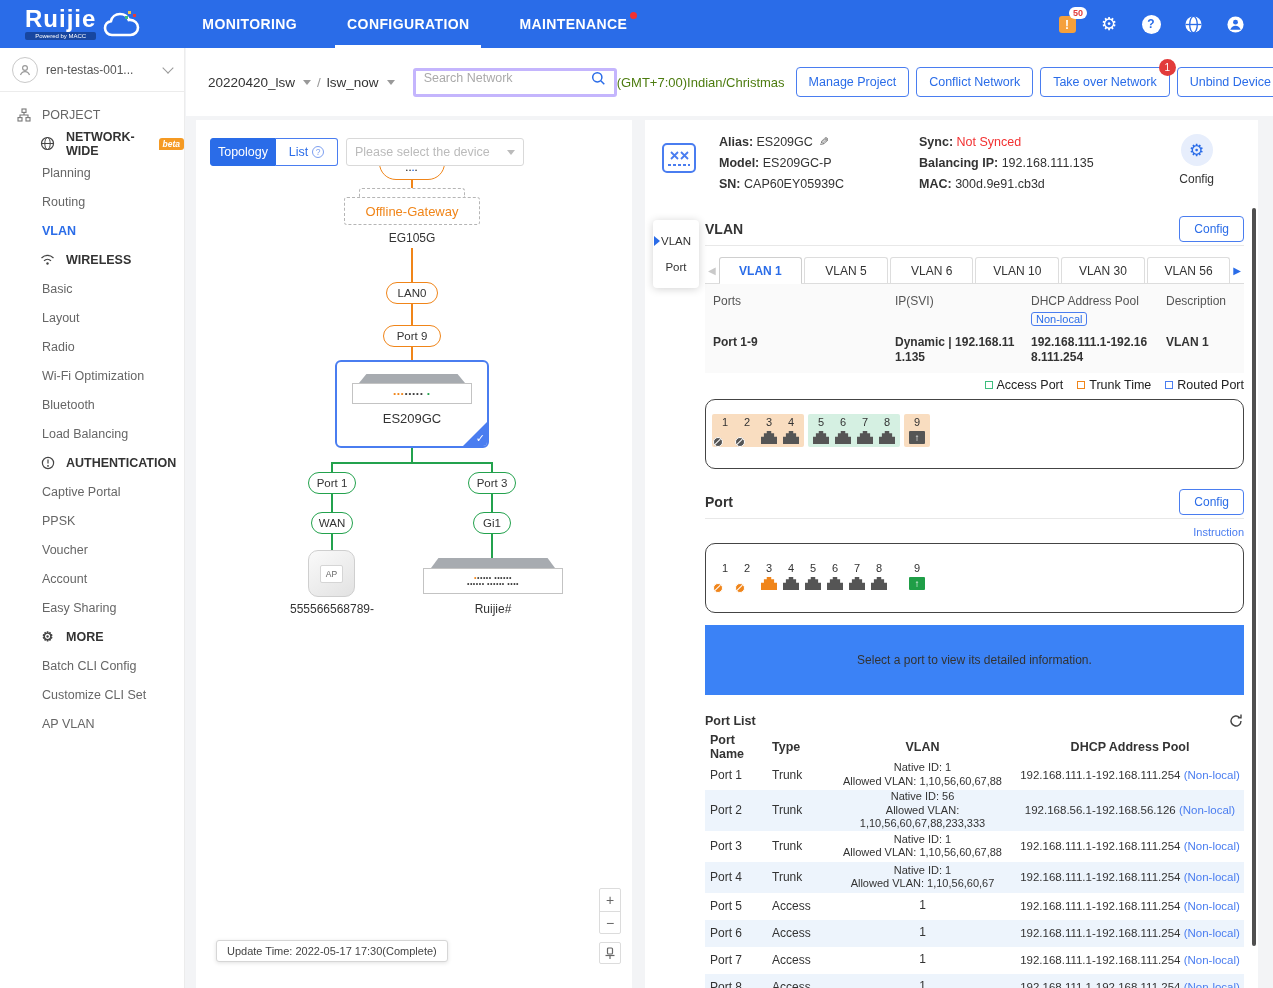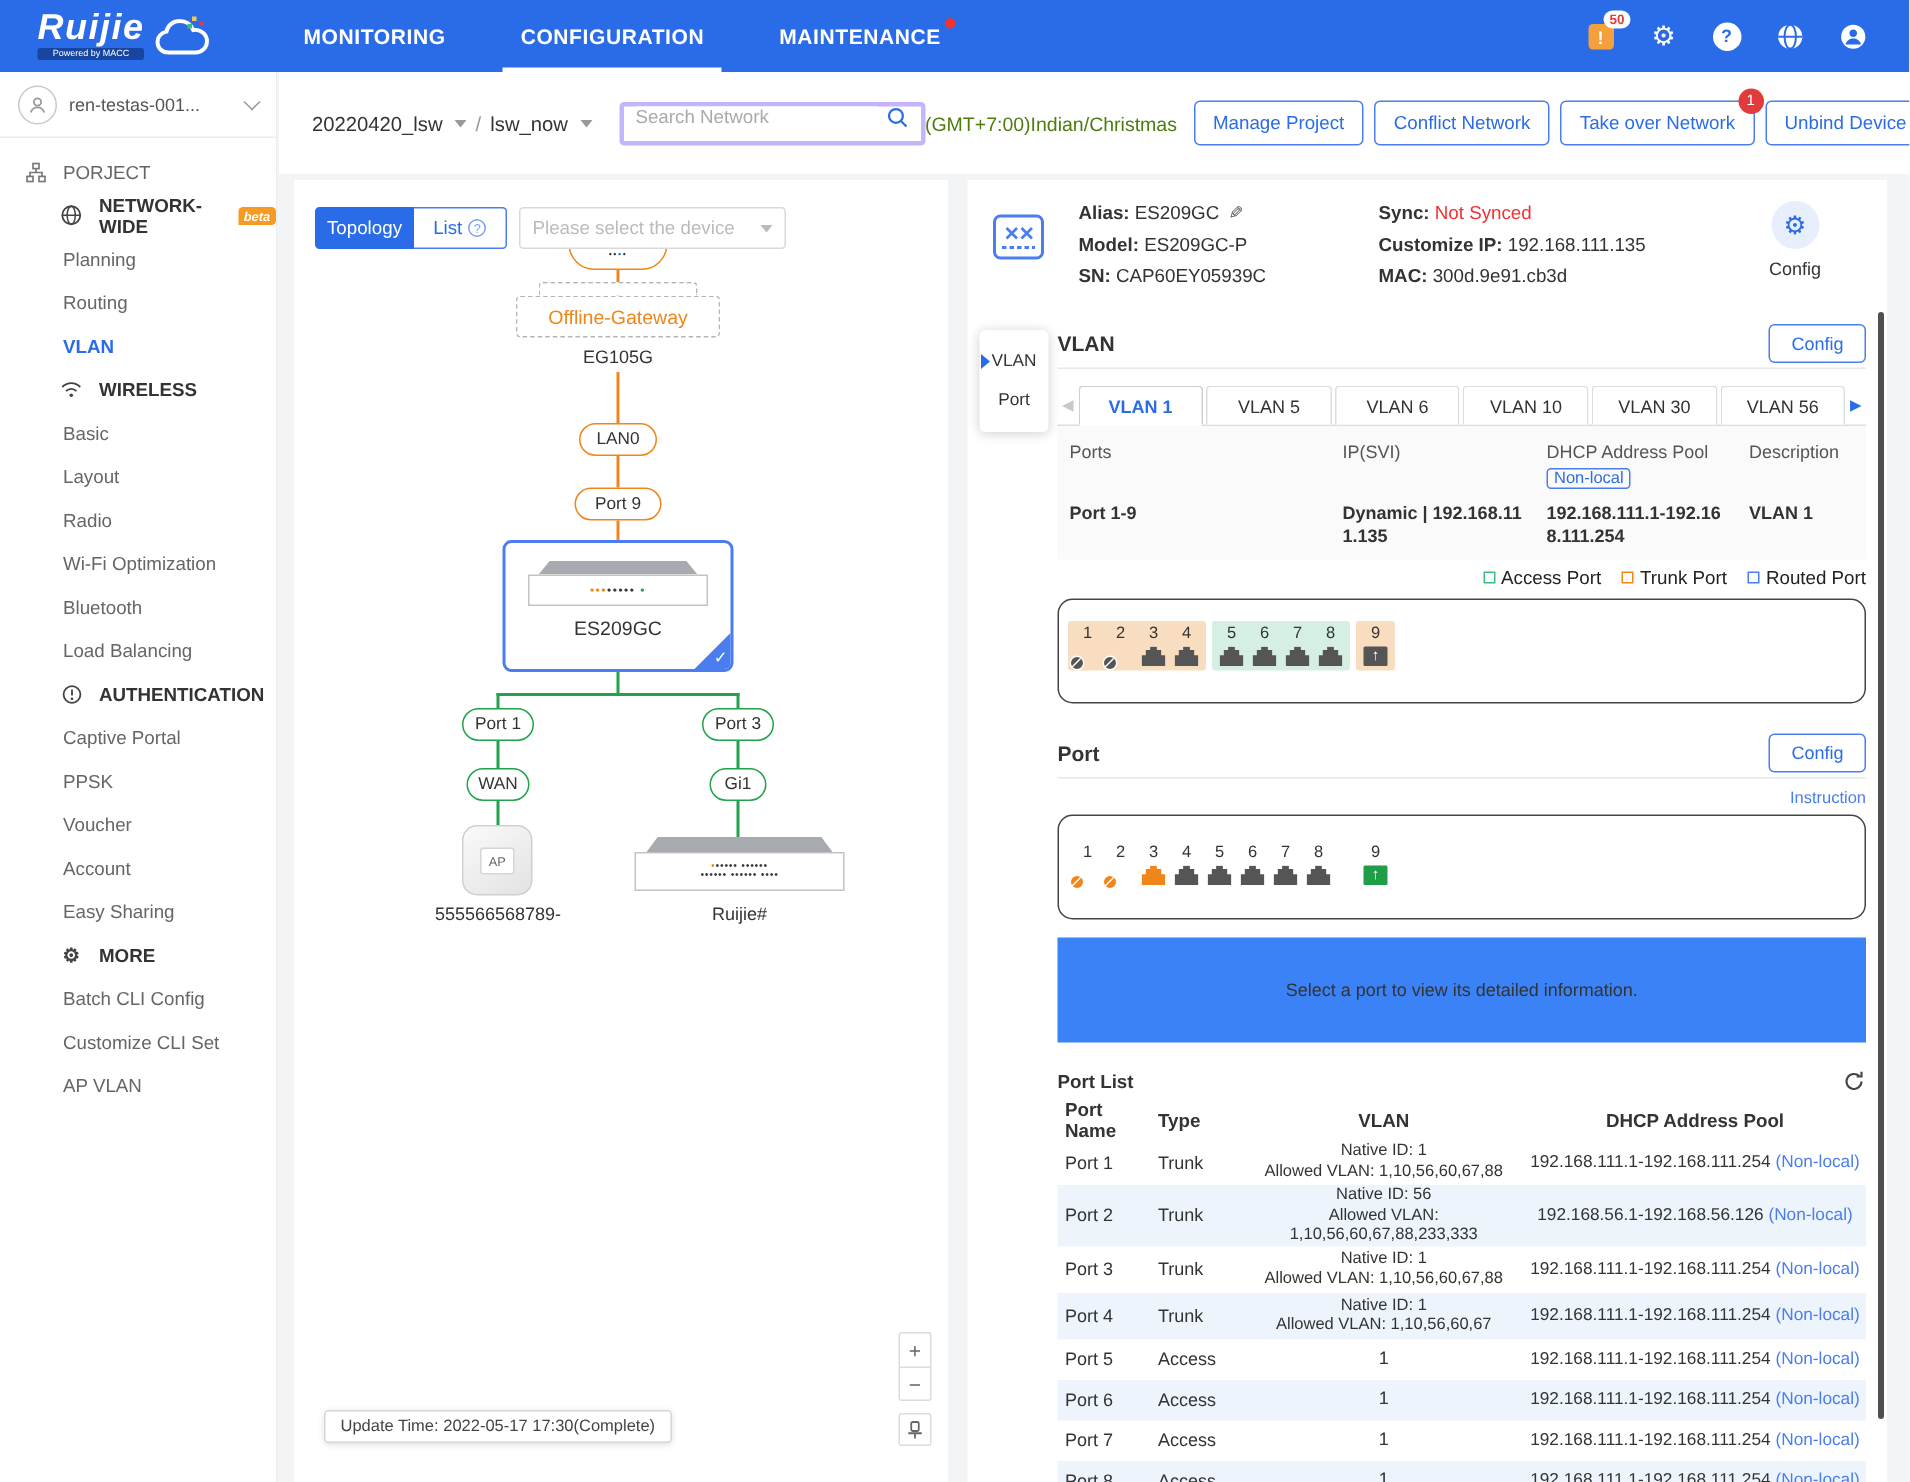--- a/index.html
+++ b/index.html
@@ -2,21 +2,21 @@
 <html><head>
 <meta charset="utf-8">
 <style>
   * { box-sizing: border-box; margin:0; padding:0; }
   body { font-family:"Liberation Sans", sans-serif; background:#fff; }
   .root { position:relative; width:1273px; height:988px; overflow:hidden; background:#f3f4f6; font-size:12px; color:#333; }
 
   
   .topbar { position:absolute; left:0; top:0; right:0; height:48px; background:#2a6ce8; display:flex; align-items:center; z-index:30; }
   .logo { margin-left:25px; display:flex; align-items:flex-end; gap:6px; color:#fff; }
-  .logo-text { font-size:24px; font-weight:bold; font-style:italic; letter-spacing:1px; line-height:22px; }
+  .logo-text { font-size:24px; font-weight:bold; letter-spacing:1px; line-height:22px; }
   .logo-sub { display:block; font-size:6px; font-style:normal; font-weight:normal; background:#1746a0; border-radius:2px; padding:1px 3px; margin-top:2px; text-align:center; }
   .topnav { display:flex; margin-left:60px; gap:50px; height:48px; align-items:center; }
   .topnav-item { position:relative; color:#fff; font-size:14px; font-weight:600; letter-spacing:.4px; height:48px; display:flex; align-items:center; cursor:pointer; }
   .topnav-item.active::after { content:""; position:absolute; left:-12px; right:-12px; bottom:0; height:3px; background:#fff; }
   .red-dot { position:absolute; right:-10px; top:12px; width:7px; height:7px; border-radius:50%; background:#f23131; }
   .topbar-icons { margin-left:auto; margin-right:28px; display:flex; align-items:center; gap:22px; }
   .tb-ic { position:relative; width:20px; height:20px; display:flex; align-items:center; justify-content:center; color:#fff; }
   .noti-sq { width:17px; height:17px; background:#f5a03c; border-radius:3px; color:#fff; font-size:12px; font-weight:bold; display:flex; align-items:flex-end; justify-content:center; line-height:15px; }
   .noti-badge { position:absolute; top:-7px; right:-10px; background:#fff; color:#e23b3b; border-radius:8px; font-size:9px; font-weight:bold; padding:1px 4px; }
   .circle-ic { width:19px; height:19px; border-radius:50%; background:#fff; color:#2a6ce8; font-size:12px; font-weight:bold; display:flex; align-items:center; justify-content:center; }
@@ -469,21 +469,21 @@
           <path d="M22 14l7 7M29 14l-7 7" stroke="#4a7df0" stroke-width="1.8"></path>
           <line x1="9" y1="27" x2="31" y2="27" stroke="#4a7df0" stroke-width="2" stroke-dasharray="3 2"></line>
         </svg>
         <div class="info-col1">
           <div><span class="lb">Alias:</span> <span class="val">ES209GC</span><span class="pencil">✎</span></div>
           <div><span class="lb">Model:</span> <span class="val">ES209GC-P</span></div>
           <div><span class="lb">SN:</span> <span class="val">CAP60EY05939C</span></div>
         </div>
         <div class="info-col2">
           <div><span class="lb">Sync:</span> <span class="red">Not Synced</span></div>
-          <div><span class="lb">Customize IP:</span> <span class="val">192.168.111.135</span></div>
+          <div><span class="lb">Balancing IP:</span> <span class="val">192.168.111.135</span></div>
           <div><span class="lb">MAC:</span> <span class="val">300d.9e91.cb3d</span></div>
         </div>
         <div class="cfg-wrap">
           <div class="cfg-circle">⚙</div>
           <div class="cfg-lbl">Config</div>
         </div>
       </div>
 
       <div class="side-float">
         <div class="sf-item">
@@ -533,21 +533,21 @@
           <div class="vt-h"><span>DHCP Address Pool</span><br><span class="nonlocal-badge">Non-local</span></div>
           <div class="vt-h">Description</div>
           <div class="vt-v">Port 1-9</div>
           <div class="vt-v wrapcell">Dynamic | 192.168.111.135</div>
           <div class="vt-v wrapcell">192.168.111.1-192.168.111.254</div>
           <div class="vt-v">VLAN 1</div>
         </div>
 
         <div class="legend">
           <span><span class="lg-sq" style="border-color:#3dbd7d;"></span><span>Access Port</span></span>
-          <span><span class="lg-sq" style="border-color:#f08519;"></span><span>Trunk Port</span></span>
+          <span><span class="lg-sq" style="border-color:#f08519;"></span><span>Trunk Time</span></span>
           <span><span class="lg-sq" style="border-color:#4a7df0;"></span><span>Routed Port</span></span>
         </div>
 
         <div class="port-viz">
           <div class="pv-groups">
             <div class="pgrp bg-peach">
               <div class="pcell">
                   <span class="pnum">1</span>
                   <span class="pi-wrap"><span class="pi pi-dark"></span><span class="pov pov-dark"></span></span>
                 </div>

